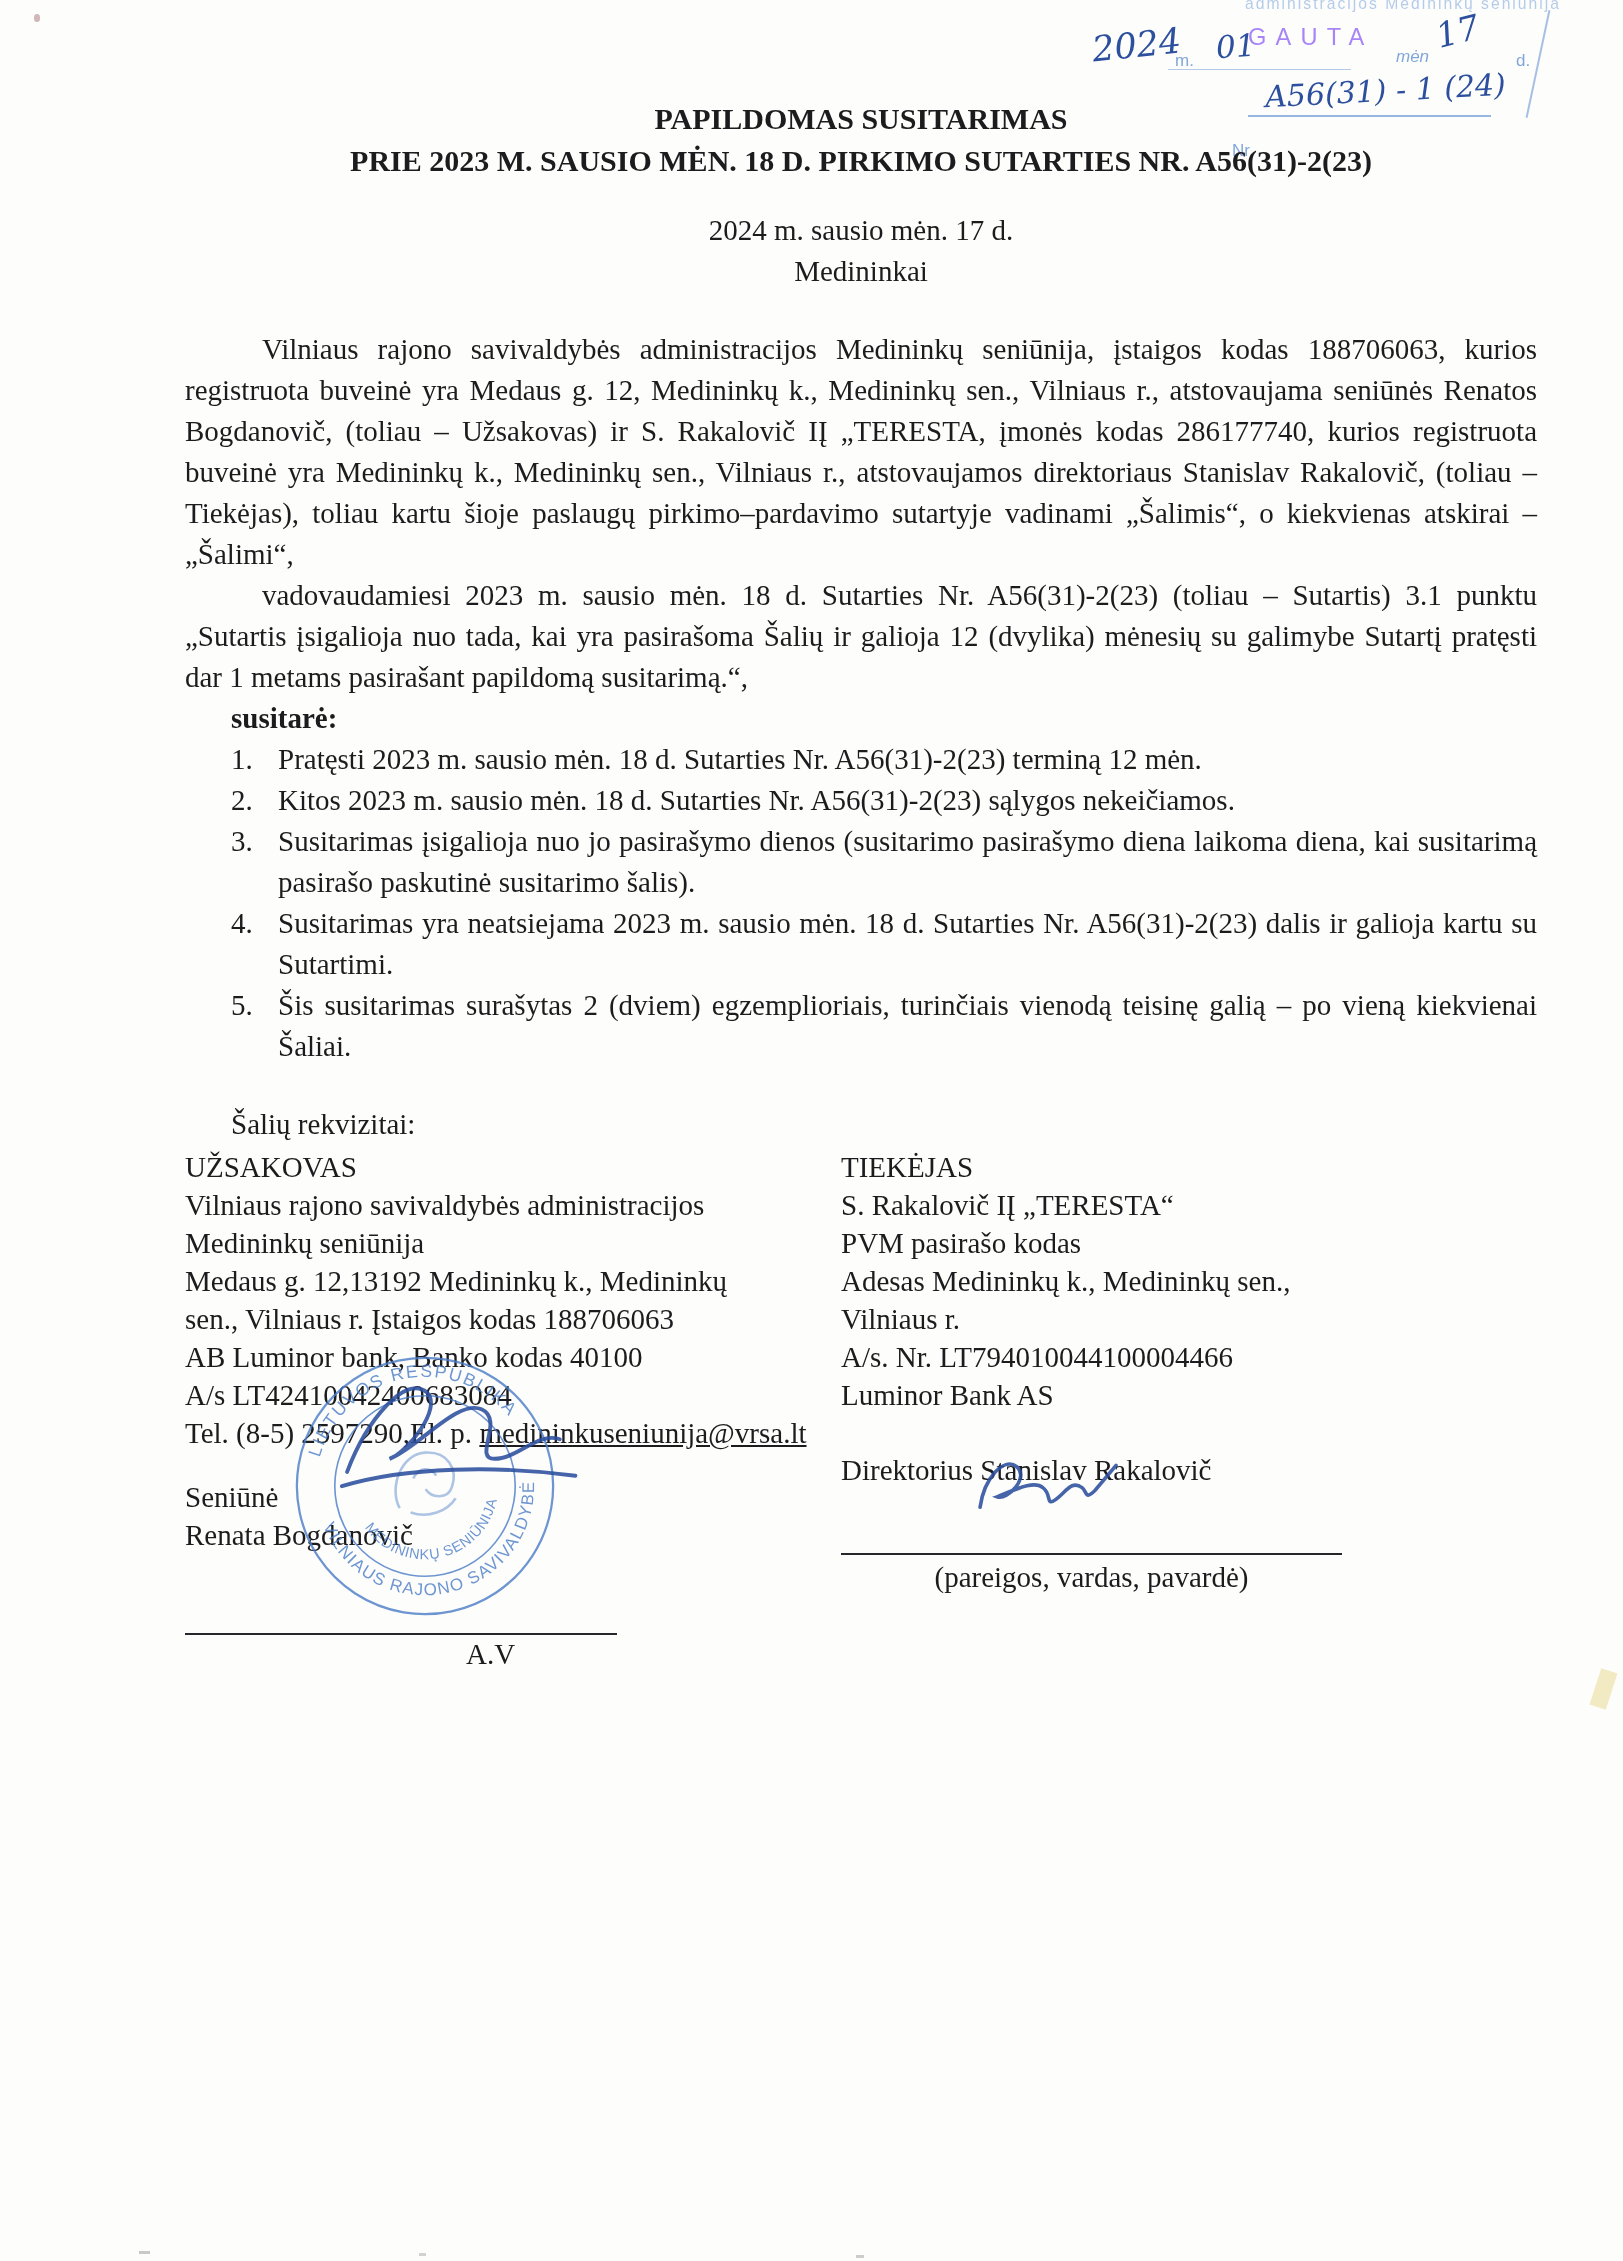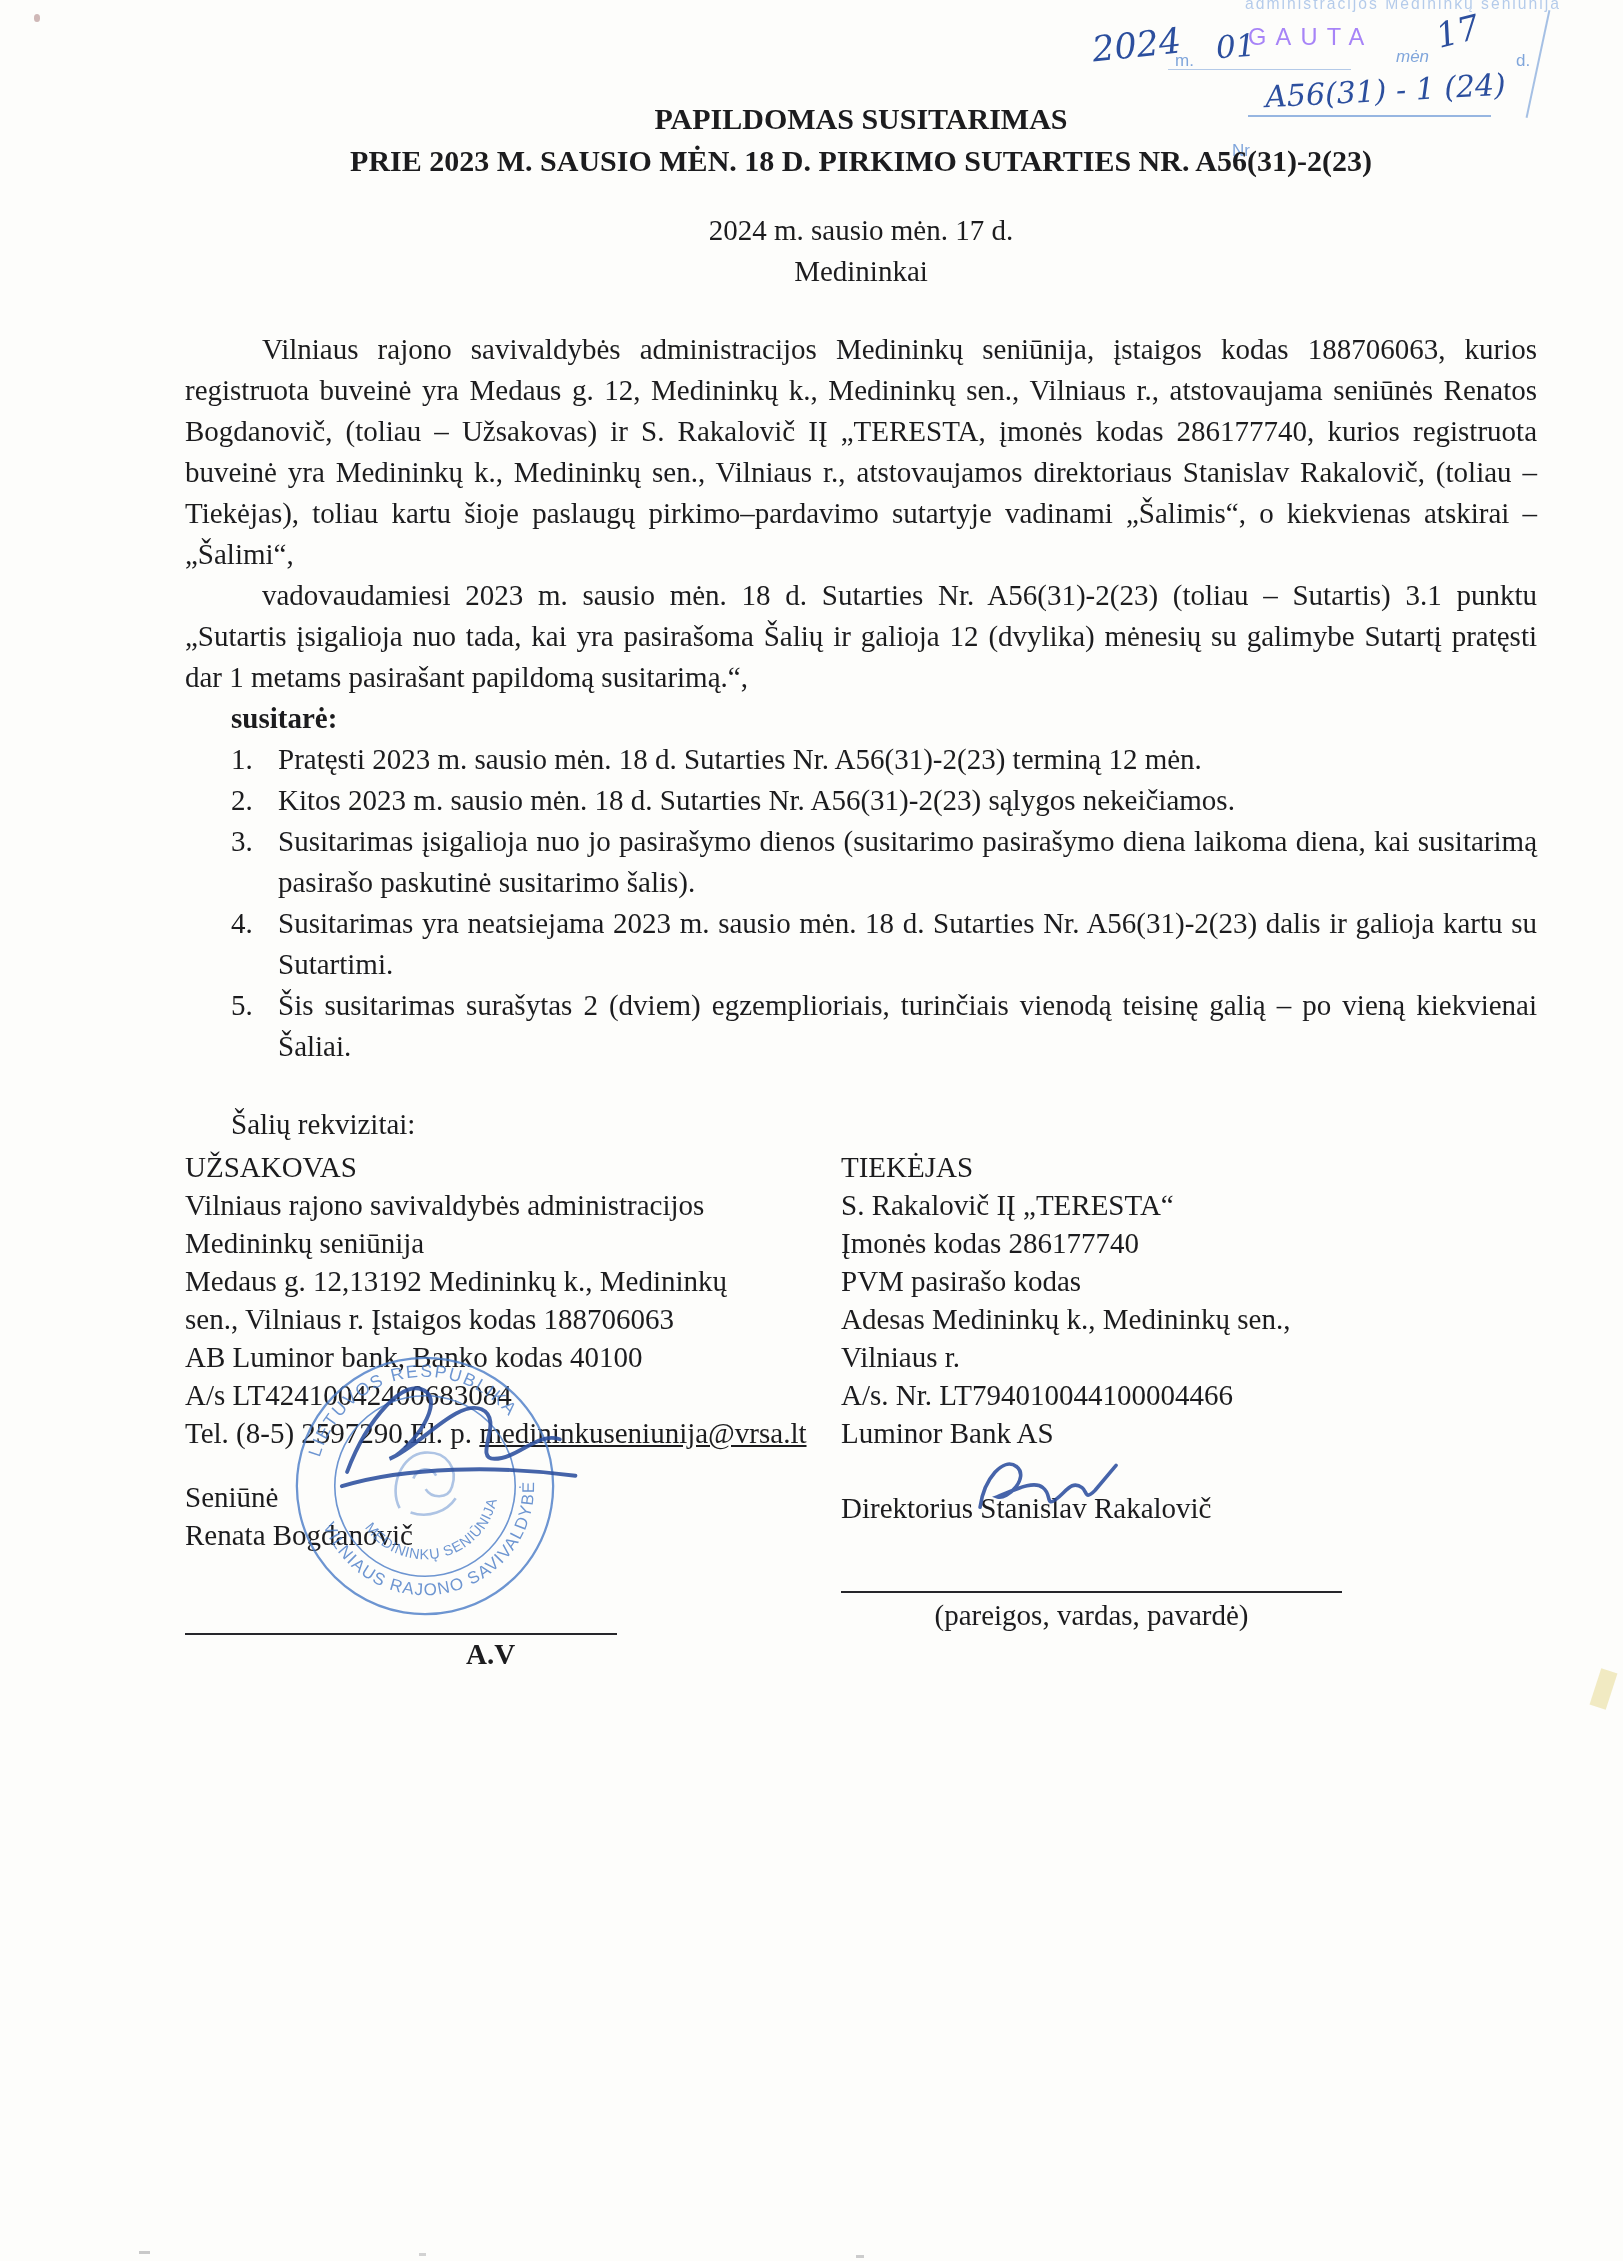--- a/index.html
+++ b/index.html
@@ -28,21 +28,21 @@
   .req-heading { margin-left:46px; margin-top:37px; }
   .req-grid { display:grid; grid-template-columns:656px 1fr; margin-top:3.9px; }
   .req-col { font-size:29px; line-height:38px; }
   .req-line { white-space:nowrap; }
   .email { text-decoration:underline; }
   .role-left { margin-top:26px; }
   .role-right { margin-top:37px; }
   .sig-line { border-bottom:2px solid #26262a; height:0; }
   .left-line { width:432px; margin-top:79px; }
   .right-line { width:501px; margin-top:64px; }
-  .av { margin-left:281px;font-weight:bold; }
+  .av { margin-left:281px; }
   .sig-caption { width:501px; text-align:center; margin-top:2.6px; }
 
   
   .gauta-box { position:absolute; left:1083px; top:0; width:478px; height:141px; }
   .gauta-box * { position:absolute; }
   .faint-header { top:-5.2px; right:0; font-family:"Liberation Sans",sans-serif; font-size:15.7px;
     letter-spacing:2px; color:#7aa3dd; opacity:.55; white-space:nowrap; }
   .gauta-label { left:165px; top:23.6px; font-family:"Liberation Sans",sans-serif; font-size:23.6px;
     letter-spacing:9.2px; color:#8b5cf6; opacity:.75; }
   .hw { font-family:"DejaVu Serif",serif; font-style:italic; color:#2c4f9e; }
@@ -155,21 +155,20 @@
         </div>
         <div class="req-line role-left">Seniūnė</div>
         <div class="req-line">Renata Bogdanovič</div>
         <div class="sig-line left-line"></div>
         <div class="av">A.V</div>
       </div>
 
       <div class="req-col">
         <div class="req-line">TIEKĖJAS</div>
         <div class="req-line">S. Rakalovič IĮ „TERESTA“</div>
-        <div class="req-line">Įmonės kodas 286177740</div>
         <div class="req-line">PVM pasirašo kodas</div>
         <div class="req-line">Adesas Medininkų k., Medininkų sen.,</div>
         <div class="req-line">Vilniaus r.</div>
         <div class="req-line">A/s. Nr. LT794010044100004466</div>
         <div class="req-line">Luminor Bank AS</div>
         <div class="req-line role-right">Direktorius Stanislav Rakalovič</div>
         <div class="sig-line right-line"></div>
         <div class="sig-caption">(pareigos, vardas, pavardė)</div>
       </div>
 

